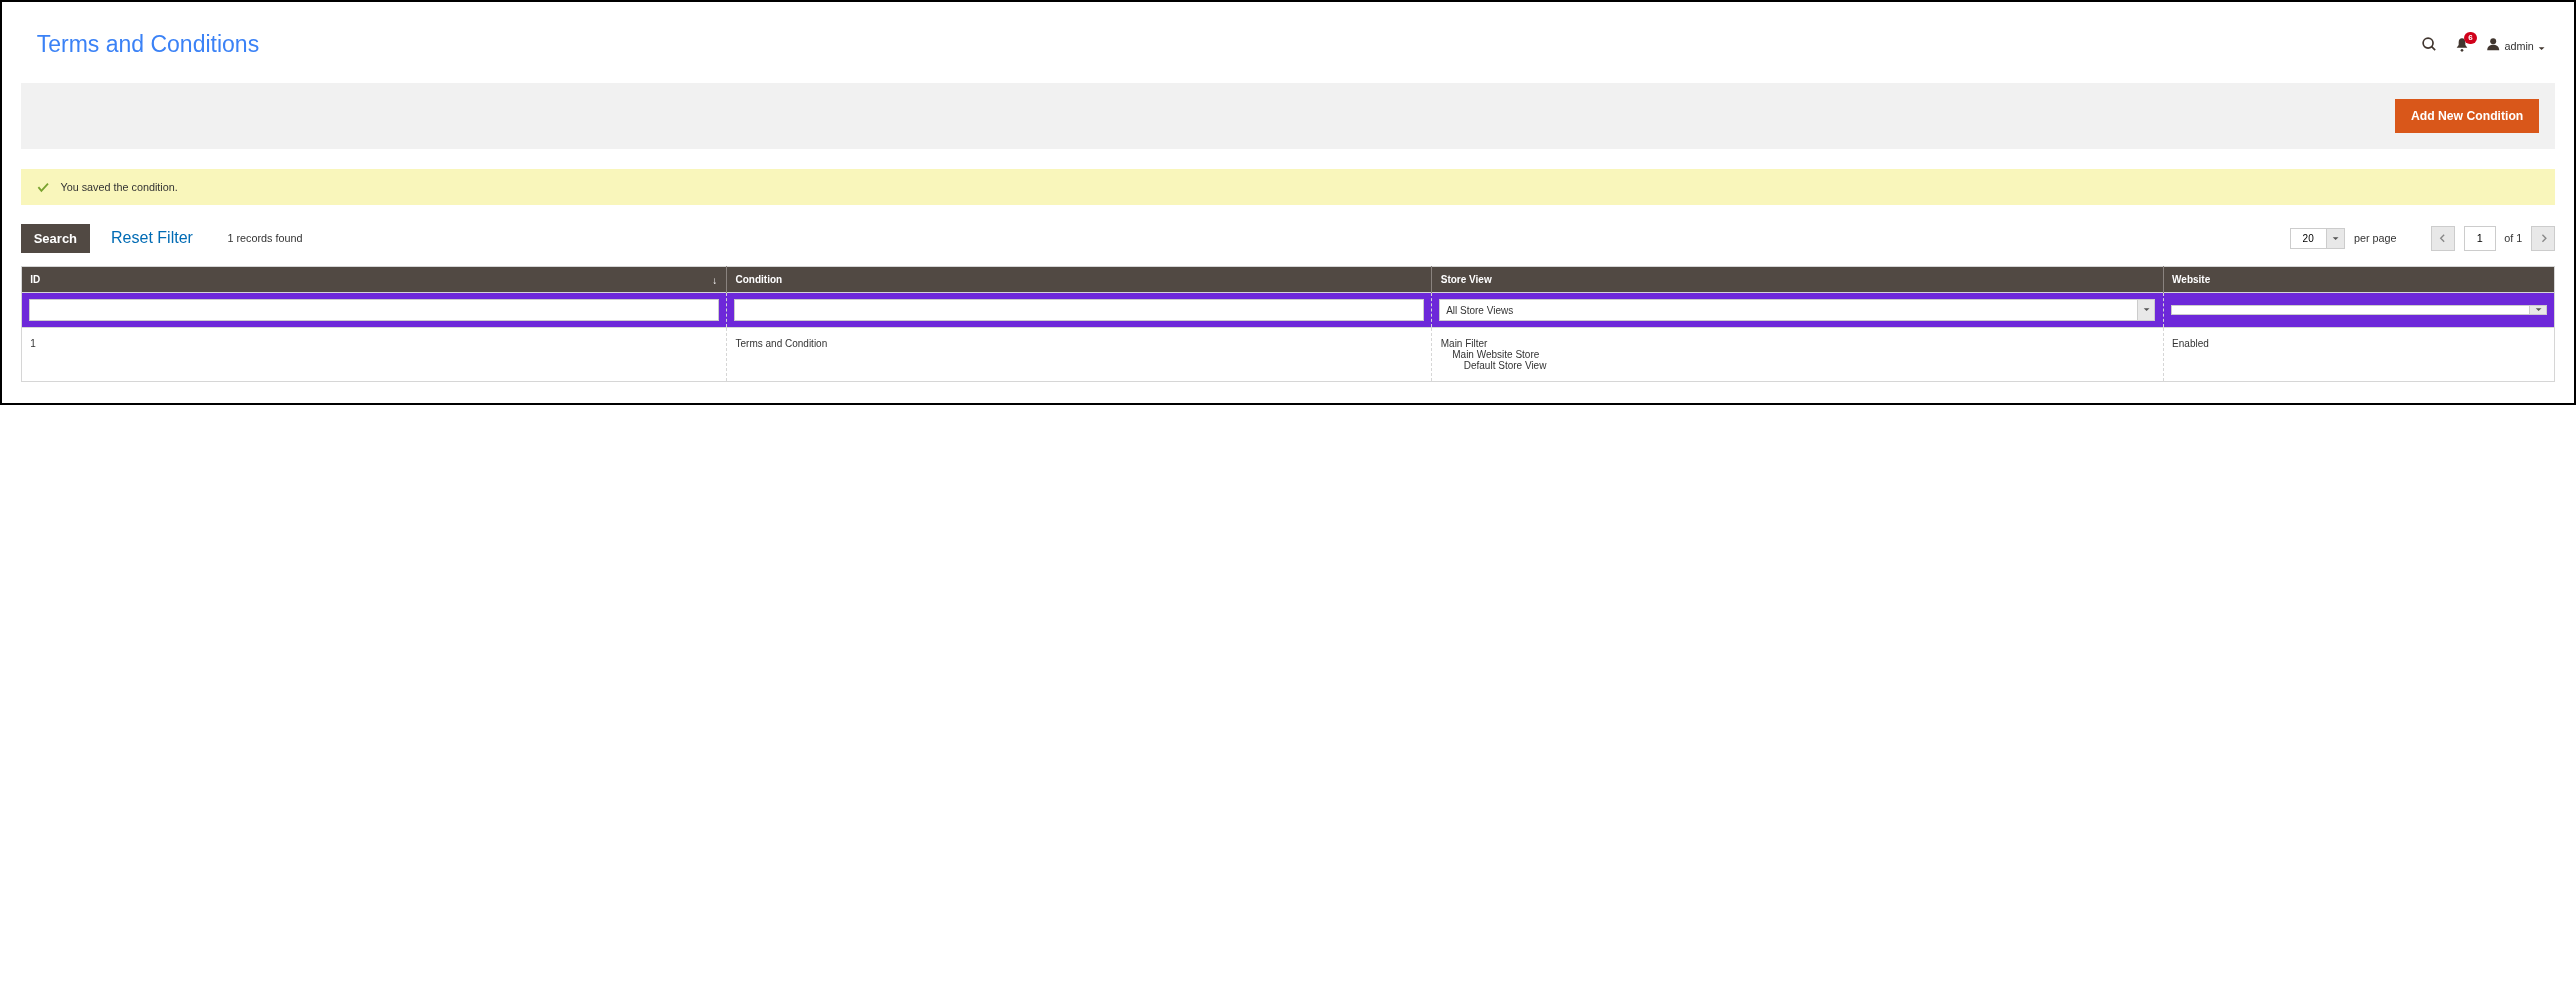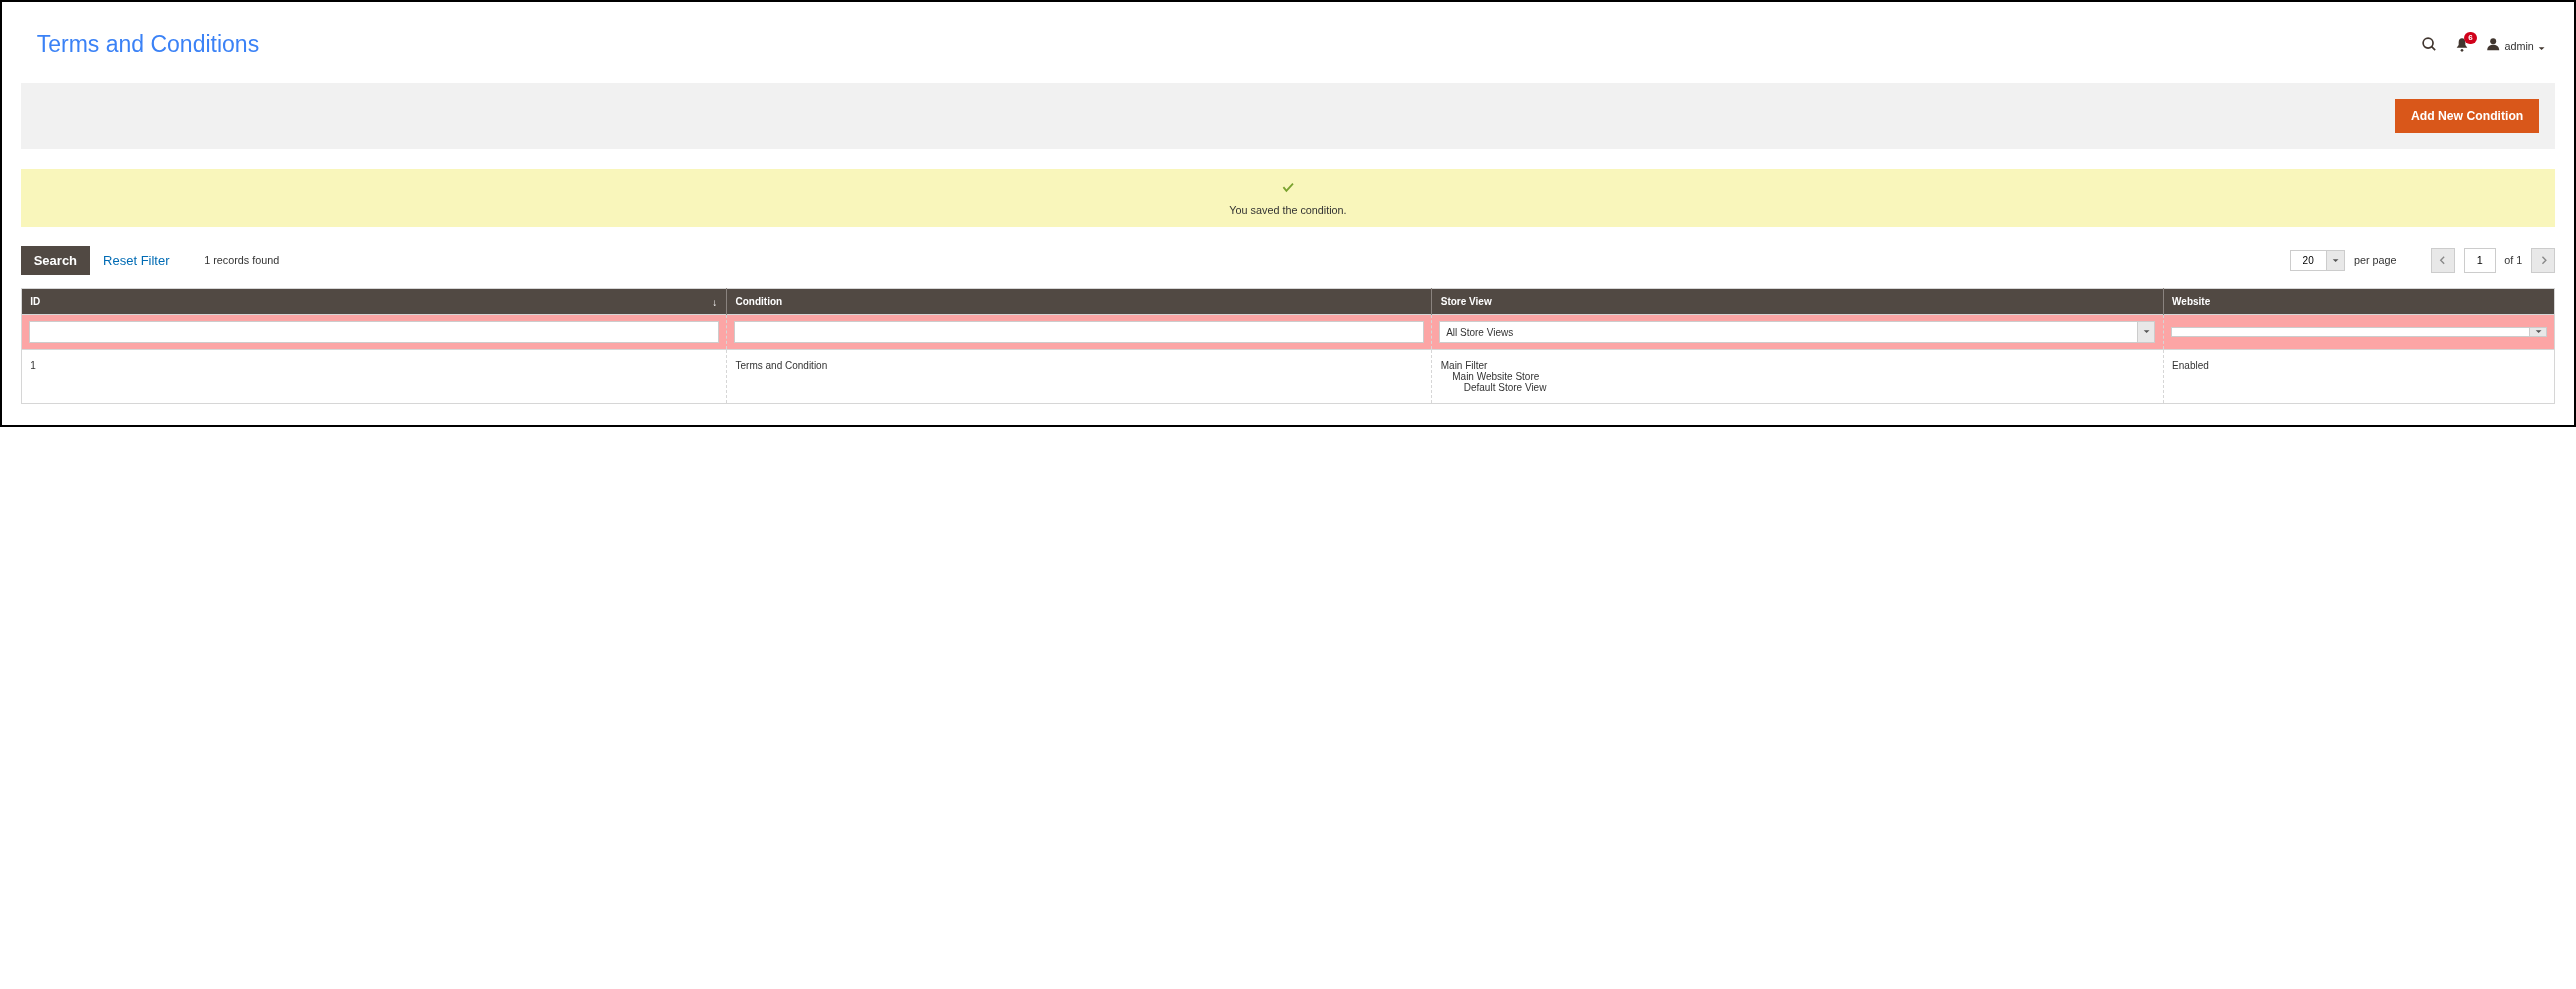--- a/index.html
+++ b/index.html
@@ -6,37 +6,37 @@
   html, body { margin: 0; padding: 0; background: #fff; font-family: 'Helvetica Neue', Arial, sans-serif; color: #333; }
   .frame { border: 2.2px solid #000; margin: 0; padding: 13px 18.7px 21.6px 18.7px; }
   .header-row { display: flex; align-items: center; justify-content: space-between; margin-bottom: 8.6px; }
   .page-title { font-size: 23px; font-weight: 400; color: #3b82f6; margin: 16px; }
   .header-actions { display: flex; align-items: center; gap: 16px; padding-right: 10px; }
   .icon-btn { display: inline-flex; align-items: center; justify-content: center; position: relative; cursor: pointer; }
   .badge { position: absolute; top: -4.3px; right: -7.2px; background: #d0021b; color: #fff; border-radius: 7.2px; font-size: 8px; font-weight: 600; padding: 0.7px 4.3px; line-height: 10px; }
   .user-block { display: flex; align-items: flex-end; gap: 4.3px; cursor: pointer; font-size: 10.8px; }
   .action-bar { background: #f1f1f1; padding: 16px 16px; display: flex; justify-content: flex-end; margin-bottom: 20px; }
   .btn-primary { background: #d9571a; color: #ffffff; border: none; padding: 10px 16px; font-size: 12.2px; font-weight: 600; cursor: pointer; }
-  .message-success { background: #f9f6bb; border: 0.7px solid #f9f6bb; padding: 10px 14.4px; display: flex; align-items: center; gap: 10px; margin-bottom: 18.7px; font-size: 10.8px; flex-direction: column; }
+  .message-success { background: #f9f6bb; border: 0.7px solid #f9f6bb; padding: 10px 14.4px; display: flex; align-items: center; gap: 10px; margin-bottom: 18.7px; font-size: 10.8px; }
   .grid-ctrl { display: flex; align-items: center; justify-content: space-between; margin-bottom: 13px; }
   .grid-ctrl-left { display: flex; align-items: center; gap: 13px; }
   .btn-search { background: #514943; color: #fff; border: none; padding: 7.2px 13px; font-size: 13px; font-weight: 600; cursor: pointer; }
-  .link-reset { color: #006bb4; font-size: 13px; cursor: pointer; }
+  .link-reset { color: #006bb4; font-size: 16px; cursor: pointer; margin-left: 8px; }
   .records-found { font-size: 10.8px; color: #333; margin-left: 21.6px; }
   .grid-ctrl-right { display: flex; align-items: center; gap: 8.6px; font-size: 10.8px; }
   .perpage-wrap { display: flex; border: 0.7px solid #ccc; }
   .perpage-input { width: 35px; border: none; text-align: center; font-size: 10px; padding: 4.3px 2.9px; }
   .perpage-toggle { width: 18.7px; background: #e8e8e8; border-left: 0.7px solid #ccc; display: flex; align-items: center; justify-content: center; cursor: pointer; }
   .pager-btn { width: 24.4px; height: 24.4px; background: #e8e8e8; border: 0.7px solid #ccc; display: flex; align-items: center; justify-content: center; cursor: pointer; }
   .pager-input { width: 32px; height: 24.4px; border: 0.7px solid #ccc; text-align: center; font-size: 10.8px; }
   table.data-grid { width: 100%; border-collapse: collapse; border: 0.7px solid #d6d6d6; }
   .data-grid thead th { background: #514943; color: #fff; text-align: left; font-weight: 600; font-size: 10px; padding: 7.2px 8.6px; border-left: 0.7px solid #8a837f; position: relative; }
   .data-grid thead th:first-child { border-left: none; }
   .sort-ind { position: absolute; right: 8.6px; top: 50%; transform: translateY(-50%); font-size: 10px; }
-  .filter-row td { background: #fca5a5; padding: 5.8px 7.2px; border-top: 0.7px solid #d6d6d6; border-bottom: 0.7px solid #d6d6d6; border-left: 0.7px dashed #d6d6d6; }
+  .filter-row td { background: #6d28d9; padding: 5.8px 7.2px; border-top: 0.7px solid #d6d6d6; border-bottom: 0.7px solid #d6d6d6; border-left: 0.7px dashed #d6d6d6; }
   .filter-row td:first-child { border-left: none; }
   .filter-input { width: 100%; border: 0.7px solid #ccc; padding: 4.3px 5.8px; font-size: 10px; background: #fff; }
   .select-wrap { display: flex; border: 0.7px solid #ccc; background: #fff; }
   .select-wrap .sel-text { flex: 1; padding: 4.3px 5.8px; font-size: 10px; }
   .select-wrap .sel-toggle { width: 17px; background: #e8e8e8; border-left: 0.7px solid #ccc; display: flex; align-items: center; justify-content: center; }
   .data-row td { padding: 10px 8.6px; font-size: 10px; vertical-align: top; border-left: 0.7px dashed #d6d6d6; }
   .data-row td:first-child { border-left: none; }
   .store-path div:nth-child(2) { text-indent: 11.5px; }
   .store-path div:nth-child(3) { text-indent: 23px; }
   .col-id { width: 27%; }

